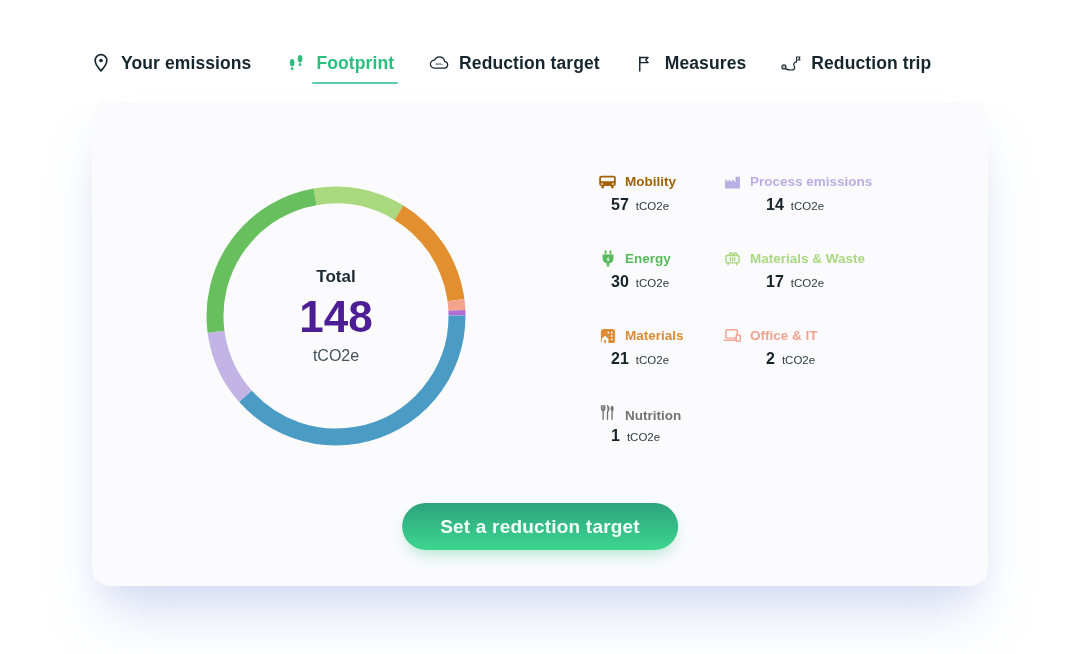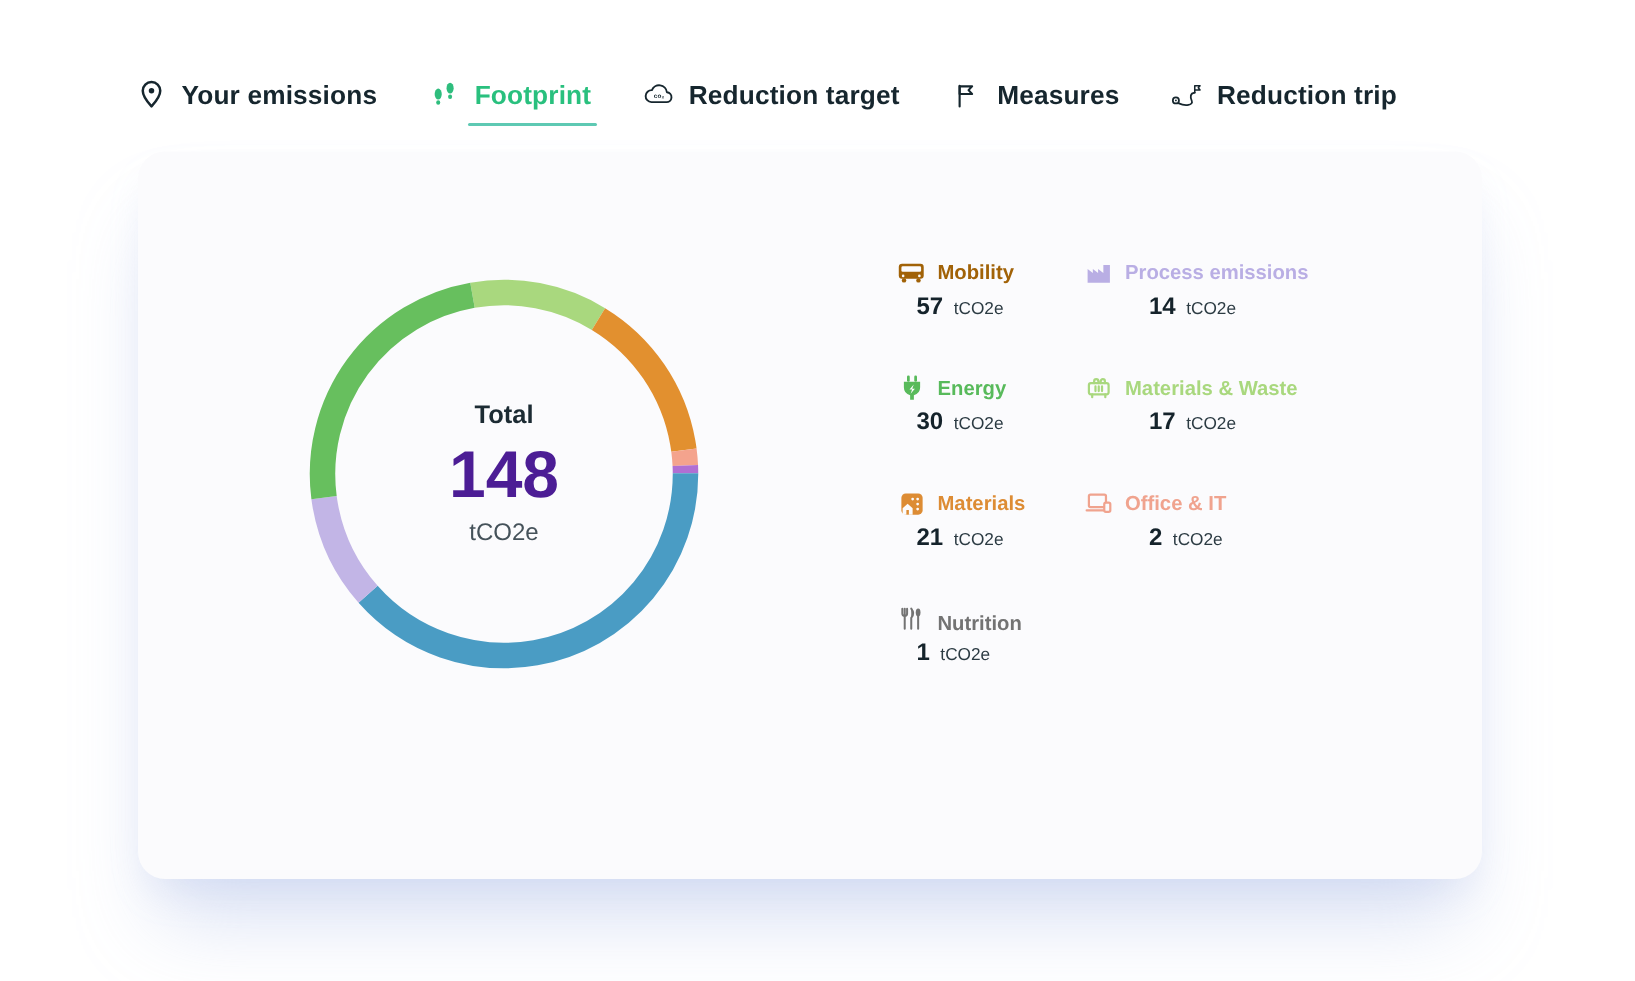--- a/index.html
+++ b/index.html
@@ -261,15 +261,16 @@
           <span>Nutrition</span>
         </div>
         <div class="li-values">
           <span class="li-value">1</span>
           <span class="li-unit">tCO2e</span>
         </div>
       </div>
 
     </div>
 
+    <button class="cta">Set a reduction target</button>
 
   </section>
 </div>
 
 </body></html>

